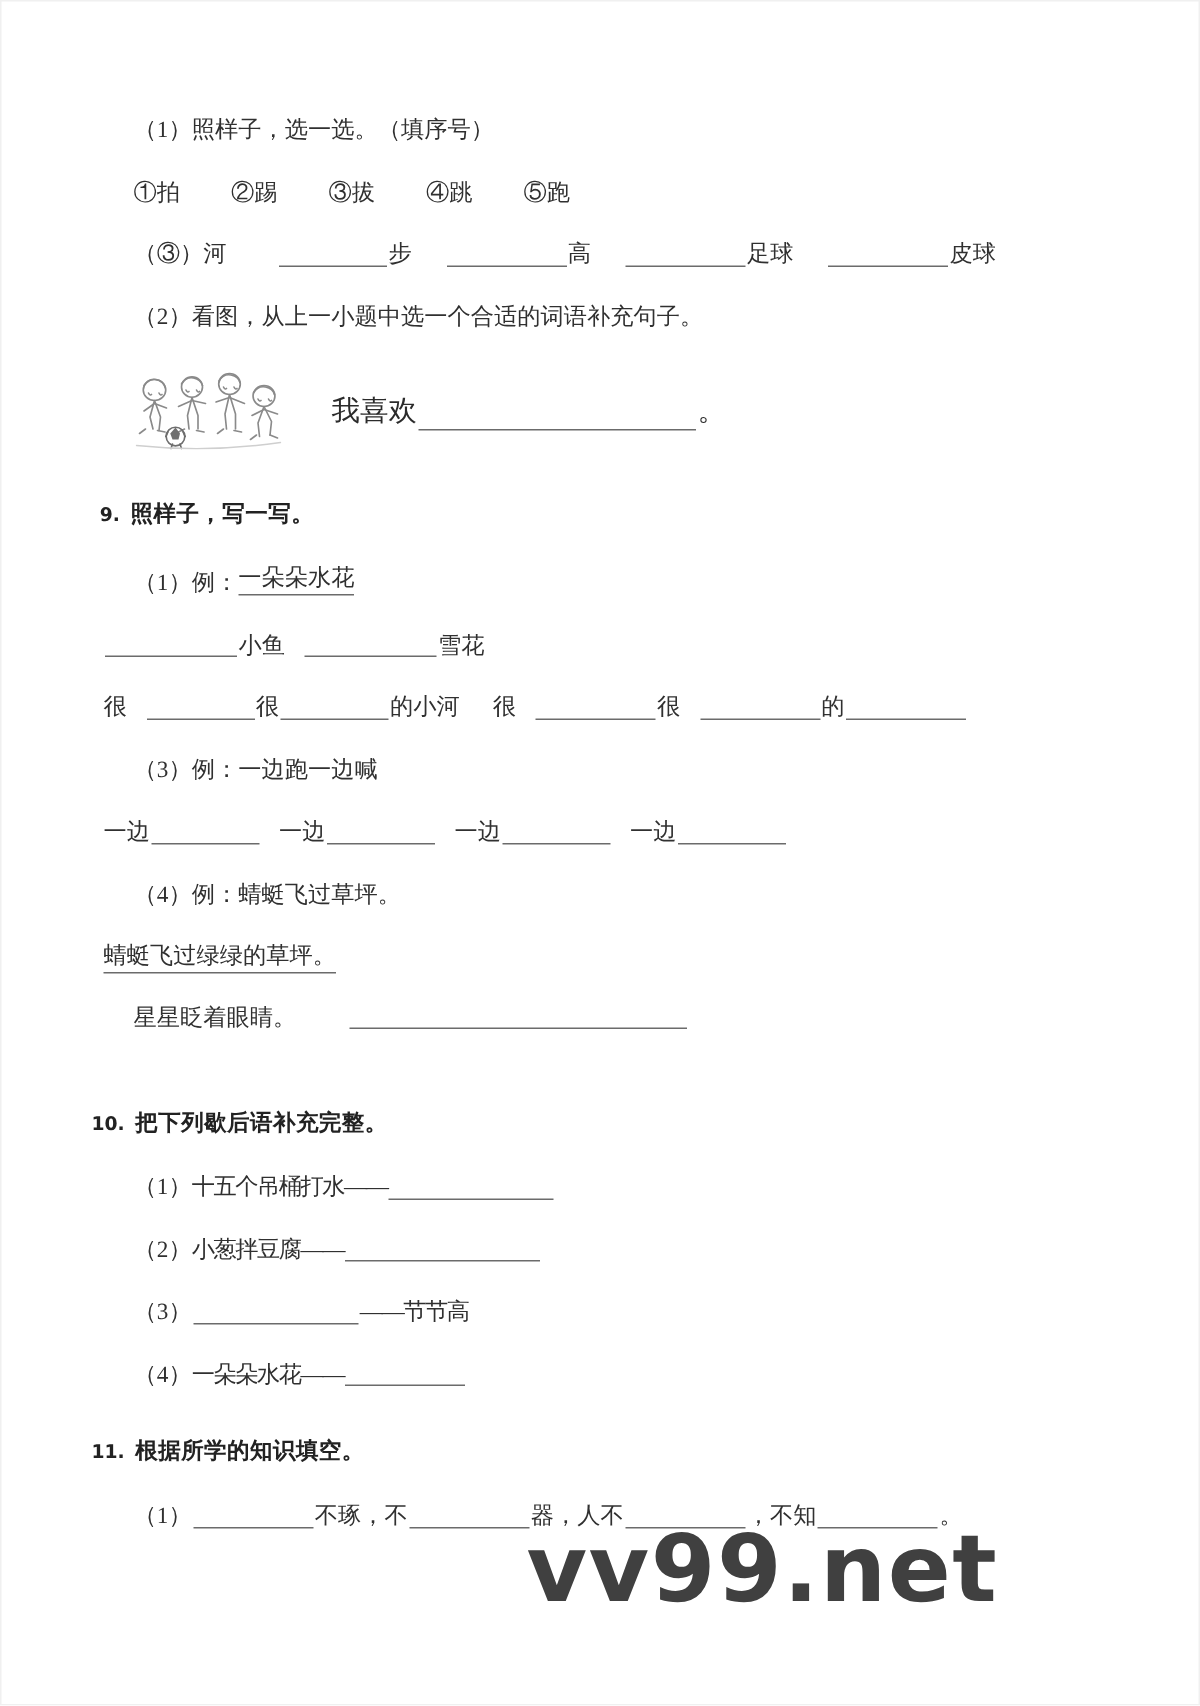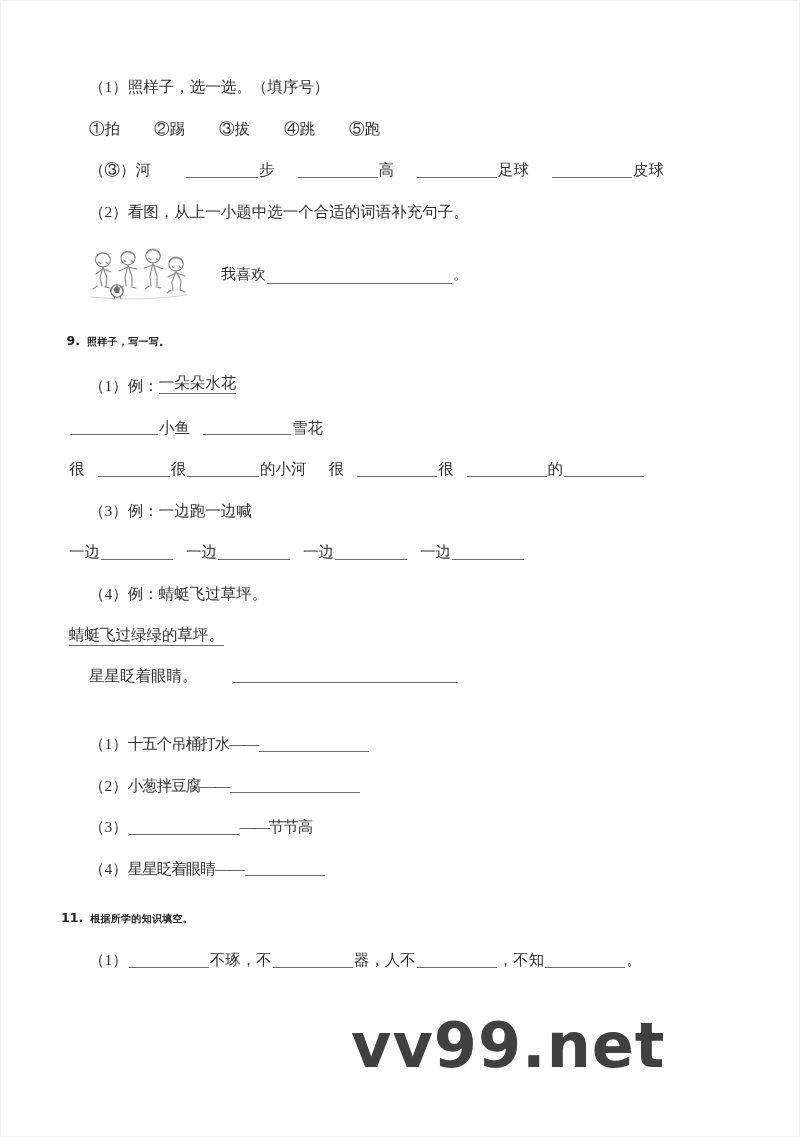--- a/index.html
+++ b/index.html
@@ -67,21 +67,21 @@
     padding-left: 0;
   }
   .qnum {
     font-size: 12.5px;
     font-weight: bold;
     margin-right: 7px;
     min-width: 19px;
     text-align: right;
     font-family: "DejaVu Sans", "Liberation Sans", sans-serif;
   }
-  .qtext { font-size: 10px; letter-spacing: .3px; font-family: Liberation Serif, serif; }
+  .qtext { font-size: 15px; letter-spacing: .3px; font-family: Liberation Serif, serif; }
 
   .opt { margin-right: 34px; }
   .opt:last-child { margin-right: 11px; }
 
   
   .blank {
     display: inline-block;
     border-bottom: 1.3px solid #6b6b6b;
     height: 14px;
     margin: 0 1px;
@@ -110,21 +110,21 @@
     align-items: center;
     padding-left: 22px;
     margin-bottom: 30px;
   }
   .fig {
     width: 112px;
     height: 58px;
     margin-right: 26px;
     flex: 0 0 auto;
   }
-  .figcap { font-size: 15px; display: flex; align-items: flex-end; }
+  .figcap { font-size: 19px; display: flex; align-items: flex-end; }
 
   .dash { letter-spacing: -1px; }
 </style>
 </head>
 <body>
 
 <div id="page">
 
   <div class="watermark">vv99.net</div>
 
@@ -274,20 +274,24 @@
     <div class="row flush" style="margin-bottom:22px;">
       <span class="uline">蜻蜓飞过绿绿的草坪。</span>
     </div>
 
     <div class="row sub-q" style="margin-bottom:53px;">
       <span>星星眨着眼睛。</span>
       <span class="gap-l"></span>
       <span class="blank b225"></span>
     </div>
 
+    <div class="qhead">
+      <span class="qnum">10.</span>
+      <span class="qtext">把下列歇后语补充完整。</span>
+    </div>
 
     <div class="row sub-q">
       <span>（1）</span>
         <span class="dash">十五个吊桶打水——</span>
       <span class="blank b110"></span>
     </div>
 
     <div class="row sub-q">
       <span>（2）</span>
         <span class="dash">小葱拌豆腐——</span>
@@ -295,21 +299,21 @@
     </div>
 
     <div class="row sub-q">
       <span>（3）</span>
       <span class="blank b110"></span>
         <span class="dash">——节节高</span>
     </div>
 
     <div class="row sub-q" style="margin-bottom:34px;">
       <span>（4）</span>
-        <span class="dash">星星眨着眼睛——</span>
+        <span class="dash">一朵朵水花——</span>
       <span class="blank b80"></span>
     </div>
 
     <div class="qhead">
       <span class="qnum">11.</span>
       <span class="qtext">根据所学的知识填空。</span>
     </div>
 
     <div class="row sub-q">
       <span>（1）</span>

